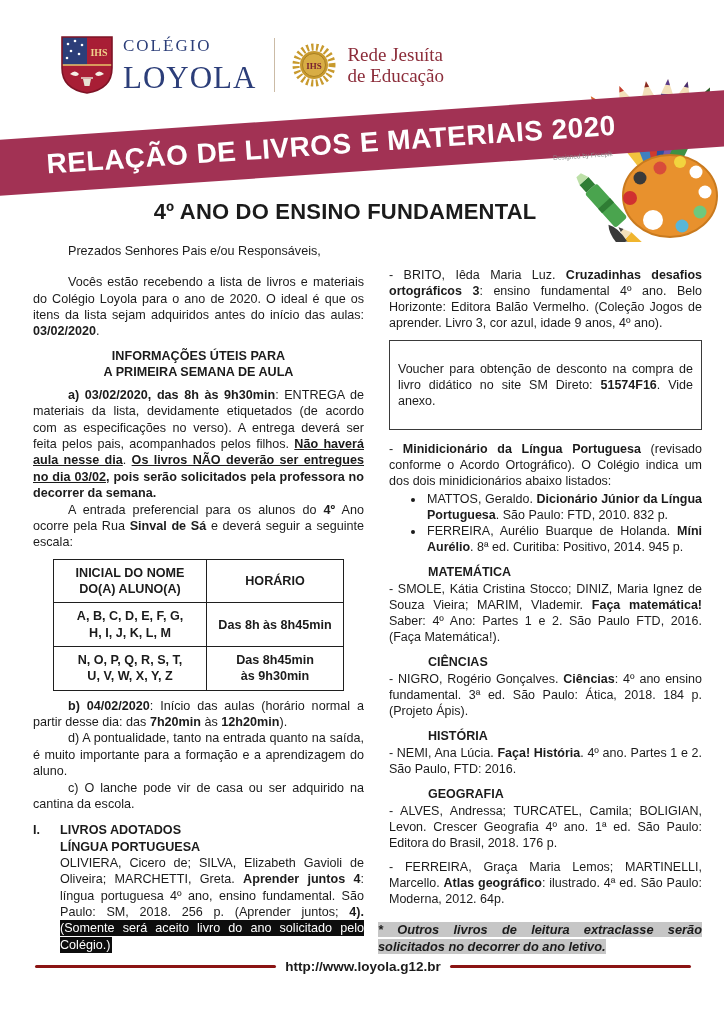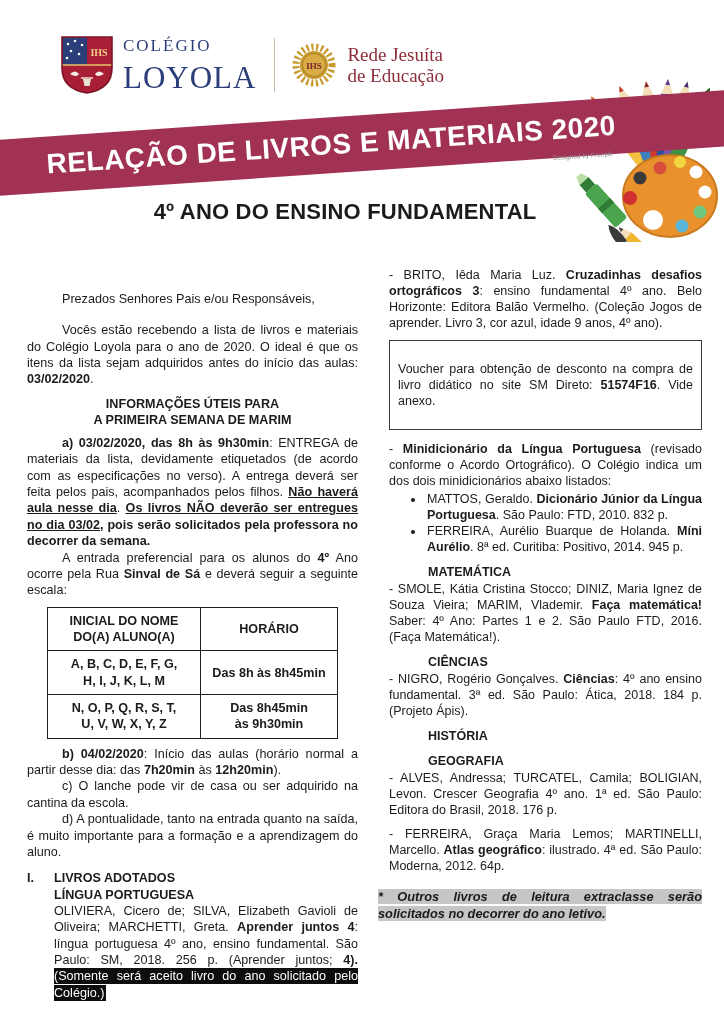--- a/index.html
+++ b/index.html
@@ -22,21 +22,21 @@
   .credit{position:absolute;top:152px;left:553px;font-size:6.5px;color:#8a8a8a;z-index:4;transform:rotate(-4deg);}
 
   .illustration{position:absolute;top:0;right:2px;z-index:2;}
 
   
   .page-title{position:absolute;top:199px;left:0;width:690px;text-align:center;
               font-size:22px;font-weight:bold;letter-spacing:.2px;z-index:1;}
 
   
   .col{position:absolute;text-align:justify;}
-  .col-left{left:27px;top:243px;width:331px;font-size:12.6px;line-height:1.3;margin-top:48px;}
+  .col-left{left:33px;top:243px;width:331px;font-size:12.6px;line-height:1.3;}
   .col-right{left:389px;top:239px;width:313px;font-size:12.5px;line-height:1.28;margin-top:28px;}
 
   p{margin:0;}
   .indent{text-indent:35px;}
   .mb-lg{margin-bottom:15px;}
   .mb-sm{margin-bottom:8px;}
 
   .b{font-weight:bold;}
   .u{text-decoration:underline;}
   .i{font-style:italic;}
@@ -195,21 +195,21 @@
   <div class="credit">Designed by Freepik</div>
 
   <div class="page-title">4º ANO DO ENSINO FUNDAMENTAL</div>
 
   <div class="col col-left">
     <p class="indent mb-lg">Prezados Senhores Pais e/ou Responsáveis,</p>
     <p class="indent mb-sm"><span>Vocês estão recebendo a lista de livros e materiais do Colégio Loyola para o ano de 2020. O ideal é que os itens da lista sejam adquiridos antes do início das aulas: </span><span class="b">03/02/2020</span><span>.</span></p>
 
     <div class="info-heading">
       <div>INFORMAÇÕES ÚTEIS PARA</div>
-      <div>A PRIMEIRA SEMANA DE MARIM</div>
+      <div>A PRIMEIRA SEMANA DE AULA</div>
     </div>
 
     <p class="indent"><span class="b">a) 03/02/2020, das 8h às 9h30min</span><span>: ENTREGA de materiais da lista, devidamente etiquetados (de acordo com as especificações no verso). A entrega deverá ser feita pelos pais, acompanhados pelos filhos. </span><span class="b u">Não haverá aula nesse dia</span><span>. </span><span class="b u">Os livros NÃO deverão ser entregues no dia 03/02</span><span class="b">, pois serão solicitados pela professora no decorrer da semana.</span></p>
     <p class="indent"><span>A entrada preferencial para os alunos do </span><span class="b">4º</span><span> Ano ocorre pela Rua </span><span class="b">Sinval de Sá</span><span> e deverá seguir a seguinte escala:</span></p>
 
     <table class="schedule">
       <thead>
         <tr>
           <th class="col-initials">INICIAL DO NOME
 DO(A) ALUNO(A)</th>
@@ -225,22 +225,22 @@
         <tr>
           <td>N, O, P, Q, R, S, T,
 U, V, W, X, Y, Z</td>
           <td>Das 8h45min
 às 9h30min</td>
         </tr>
       </tbody>
     </table>
 
     <p class="indent"><span class="b">b) 04/02/2020</span><span>: Início das aulas (horário normal a partir desse dia: das </span><span class="b">7h20min</span><span> às </span><span class="b">12h20min</span><span>).</span></p>
+    <p class="indent">d) A pontualidade, tanto na entrada quanto na saída, é muito importante para a formação e a aprendizagem do aluno.</p>
     <p class="indent">c) O lanche pode vir de casa ou ser adquirido na cantina da escola.</p>
-    <p class="indent">d) A pontualidade, tanto na entrada quanto na saída, é muito importante para a formação e a aprendizagem do aluno.</p>
 
     <div class="adopted">
       <div class="adopted-head">
         <span class="roman">I.</span>
         <span>LIVROS ADOTADOS</span>
       </div>
       <div class="adopted-sub">LÍNGUA PORTUGUESA</div>
       <p class="citation-lp"><span>OLIVIERA, Cicero de; SILVA, Elizabeth Gavioli de Oliveira; MARCHETTI, Greta. </span><span class="b">Aprender juntos 4</span><span>: língua portuguesa 4º ano, ensino fundamental. São Paulo: SM, 2018. 256 p. (Aprender juntos; </span><span class="b">4).</span><span> </span><span class="hlb">(Somente será aceito livro do ano solicitado pelo Colégio.)</span></p>
     </div>
   </div>
@@ -256,22 +256,28 @@
       <li><span>FERREIRA, Aurélio Buarque de Holanda. </span><span class="b">Míni Aurélio</span><span>. 8ª ed. Curitiba: Positivo, 2014. 945 p.</span></li>
     </ul>
 
     <div class="rc-heading">MATEMÁTICA</div>
     <p class="rc-p"><span>- SMOLE, Kátia Cristina Stocco; DINIZ, Maria Ignez de Souza Vieira; MARIM, Vlademir. </span><span class="b">Faça matemática!</span><span> Saber: 4º Ano: Partes 1 e 2. São Paulo FTD, 2016. (Faça Matemática!).</span></p>
 
     <div class="rc-heading">CIÊNCIAS</div>
     <p class="rc-p"><span>- NIGRO, Rogério Gonçalves. </span><span class="b">Ciências</span><span>: 4º ano ensino fundamental. 3ª ed. São Paulo: Ática, 2018. 184 p. (Projeto Ápis).</span></p>
 
     <div class="rc-heading">HISTÓRIA</div>
+    <p class="rc-p"><span>- NEMI, Ana Lúcia. </span><span class="b">Faça! História</span><span>. 4º ano. Partes 1 e 2. São Paulo, FTD: 2016.</span></p>
 
     <div class="rc-heading">GEOGRAFIA</div>
     <p class="rc-p">- ALVES, Andressa; TURCATEL, Camila; BOLIGIAN, Levon. Crescer Geografia 4º ano. 1ª ed. São Paulo: Editora do Brasil, 2018. 176 p.</p>
     <p class="rc-p rc-gap"><span>- FERREIRA, Graça Maria Lemos; MARTINELLI, Marcello. </span><span class="b">Atlas geográfico</span><span>: ilustrado. 4ª ed. São Paulo: Moderna, 2012. 64p.</span></p>
 
     <p class="note"><span class="hlg i b">* Outros livros de leitura extraclasse serão solicitados no decorrer do ano letivo.</span></p>
   </div>
 
+  <div class="footer">
+    <div class="line"></div>
+    <span class="url">http://www.loyola.g12.br</span>
+    <div class="line"></div>
+  </div>
 
 </div>
 
 </body></html>

